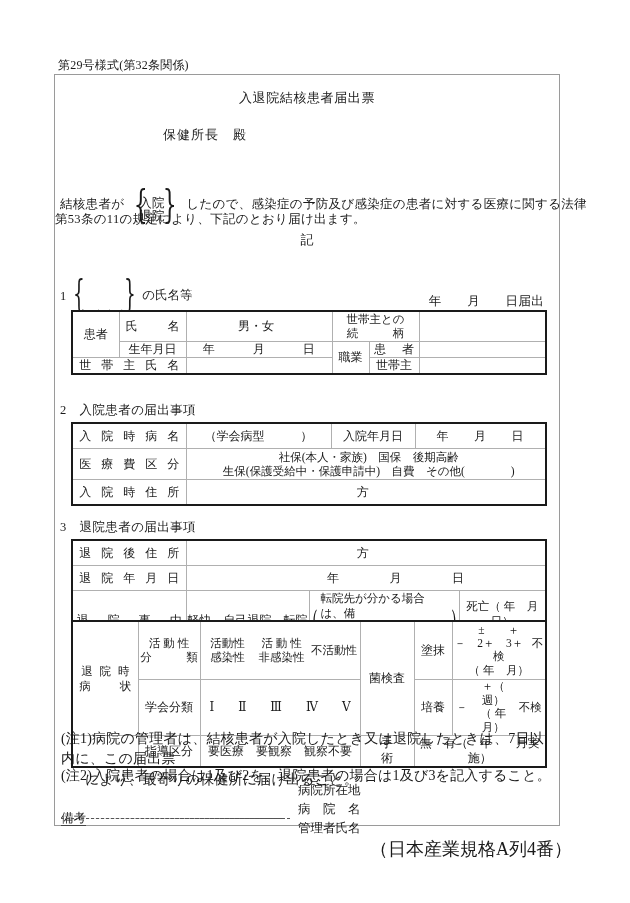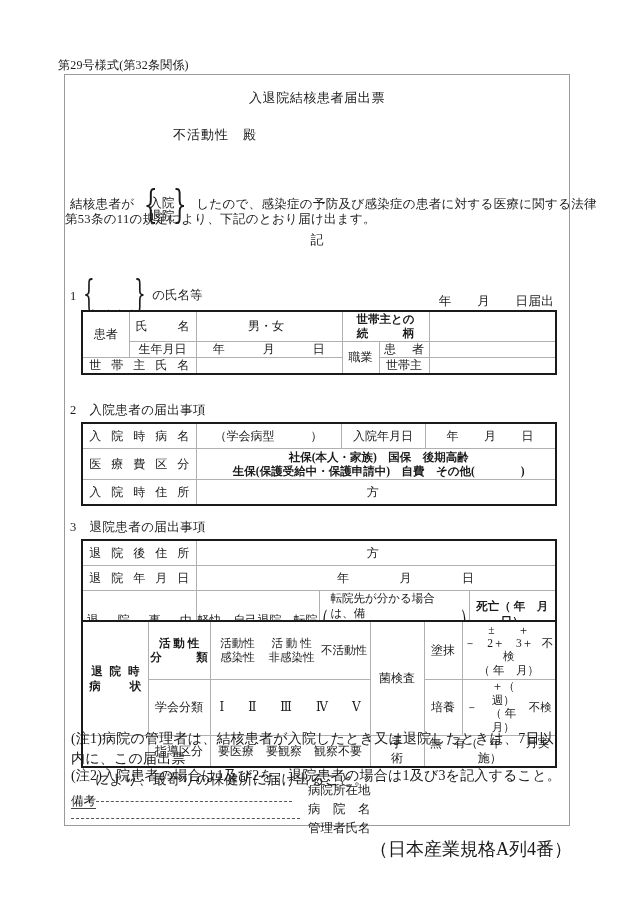--- a/index.html
+++ b/index.html
@@ -22,21 +22,21 @@
     position: absolute;
     left: 58px;
     top: 57px;
     font-size: 12px;
     letter-spacing: 0.2px;
     white-space: nowrap;
   }
   
   #frame {
     position: absolute;
-    left: 64px;
+    left: 54px;
     top: 74px;
     width: 506px;
     height: 752px;
     border: 1px solid #9a9a9a;
     box-sizing: border-box;
   }
   .inner {
     position: absolute;
     left: 0; top: 0;
     width: 100%;
@@ -183,21 +183,21 @@
     padding-left: 3.5px;
     display: inline-block;
   }
   .sp2 {
     letter-spacing: 2px;
     padding-left: 2px;
     display: inline-block;
   }
   .cell-l { text-align: left; padding-left: 6px !important; }
   .cell-r { text-align: right; padding-right: 6px !important; }
-  .twoline { font-size: 11.5px; line-height: 1.35; font-weight: bold; }
+  .twoline { font-size: 11.5px; line-height: 1.35; }
   .ymd { letter-spacing: 0.5px; }
   .note-brace {
     display: inline-block;
     position: relative;
     padding: 0 11px;
     font-size: 11.5px;
     line-height: 1.3;
     text-align: left;
   }
   .note-brace .bl, .note-brace .br {
@@ -223,20 +223,21 @@
     right: 6px;
     font-size: 14px;
     line-height: 1.45;
     letter-spacing: 0.2px;
   }
   .notes .n-ind { padding-left: 24px; display: block; }
   .bikou {
     position: absolute;
     left: 6px;
     font-size: 12.5px;
+    margin-top: 17px;
   }
   .dash-line {
     display: inline-block;
     width: 196px;
     border-bottom: 1px dashed #555;
     height: 1px;
     vertical-align: 3px;
   }
   .dash-line2 {
     position: absolute;
@@ -265,21 +266,21 @@
 
 <div id="page">
 
   <div class="form-no">第29号様式(第32条関係)</div>
 
   <div id="frame">
     <div class="inner">
 
       <div class="doc-title">入退院結核患者届出票</div>
 
-      <div class="addressee">不活動性　殿</div>
+      <div class="addressee">保健所長　殿</div>
 
       <div class="intro">
         <div class="intro-line1">
           <span>結核患者が</span><span class="brace-wrap"><span class="bl">{</span><span class="t1">入院</span><span class="t2">退院</span><span class="br">}</span></span><span>したので、感染症の予防及び感染症の患者に対する医療に関する法律</span>
         </div>
         <div class="intro-line2">第53条の11の規定により、下記のとおり届け出ます。</div>
       </div>
 
       <div class="ki">記</div>
 

